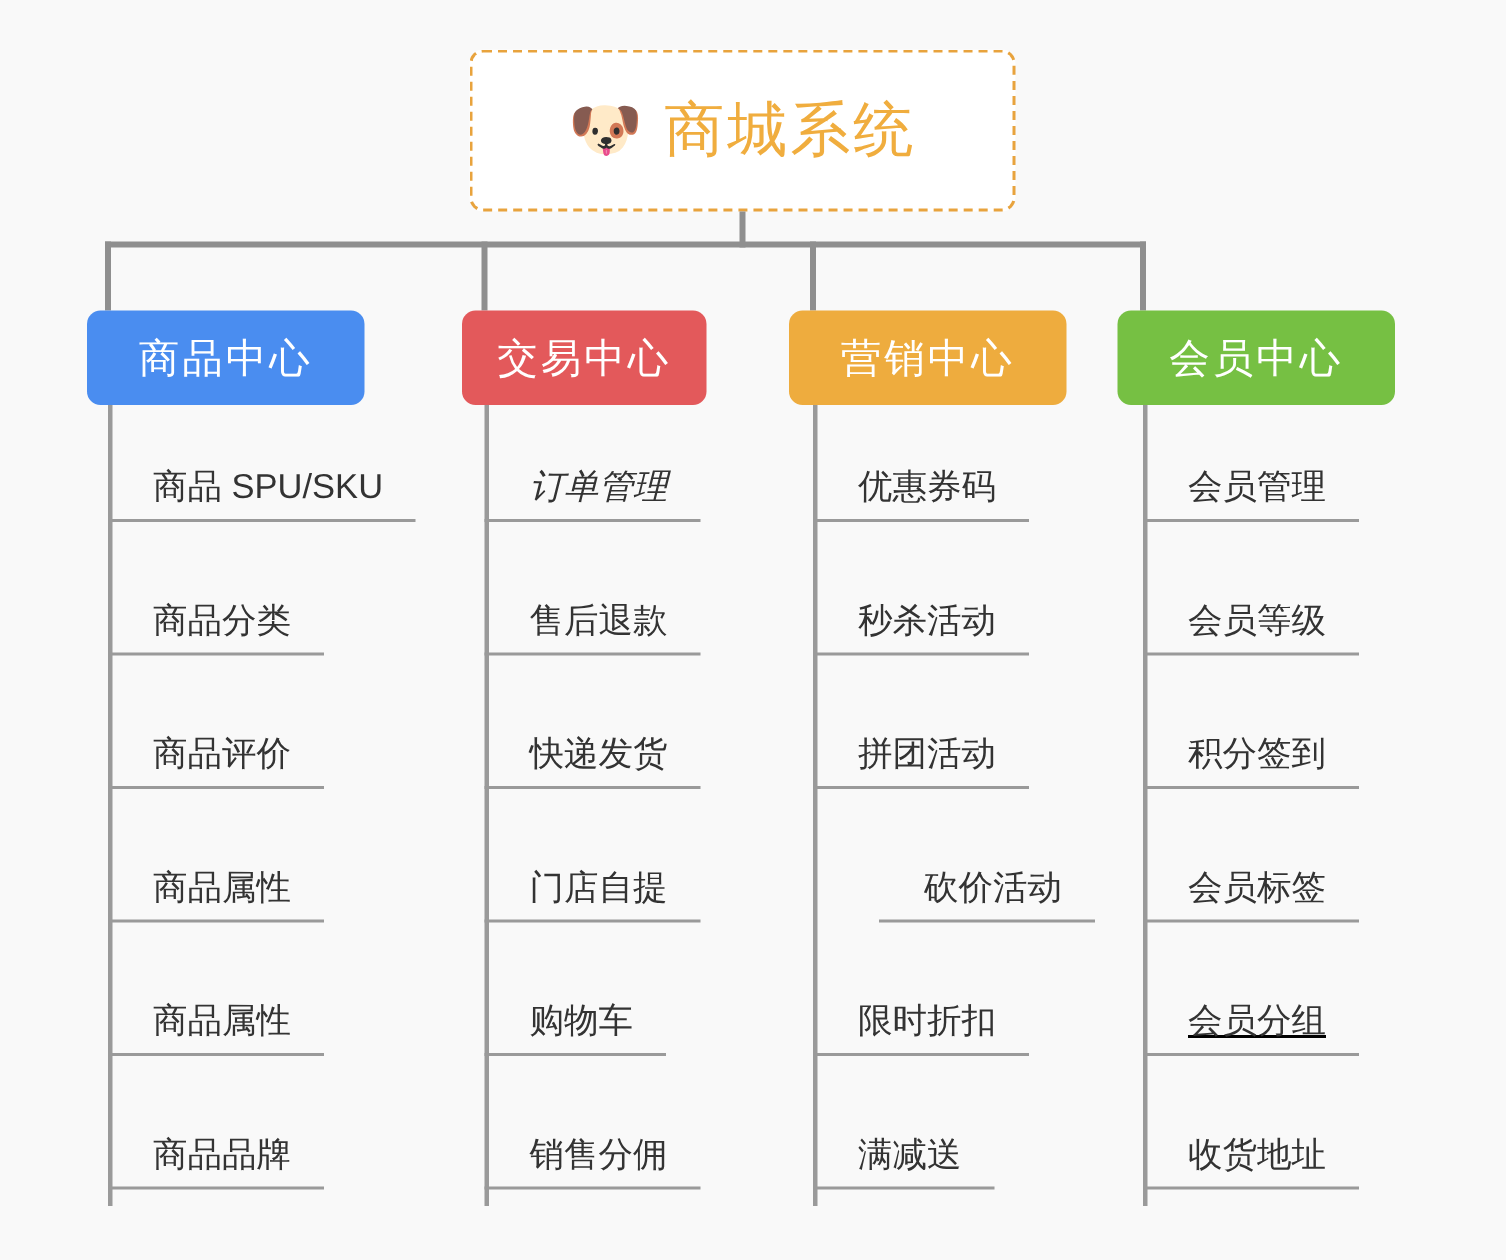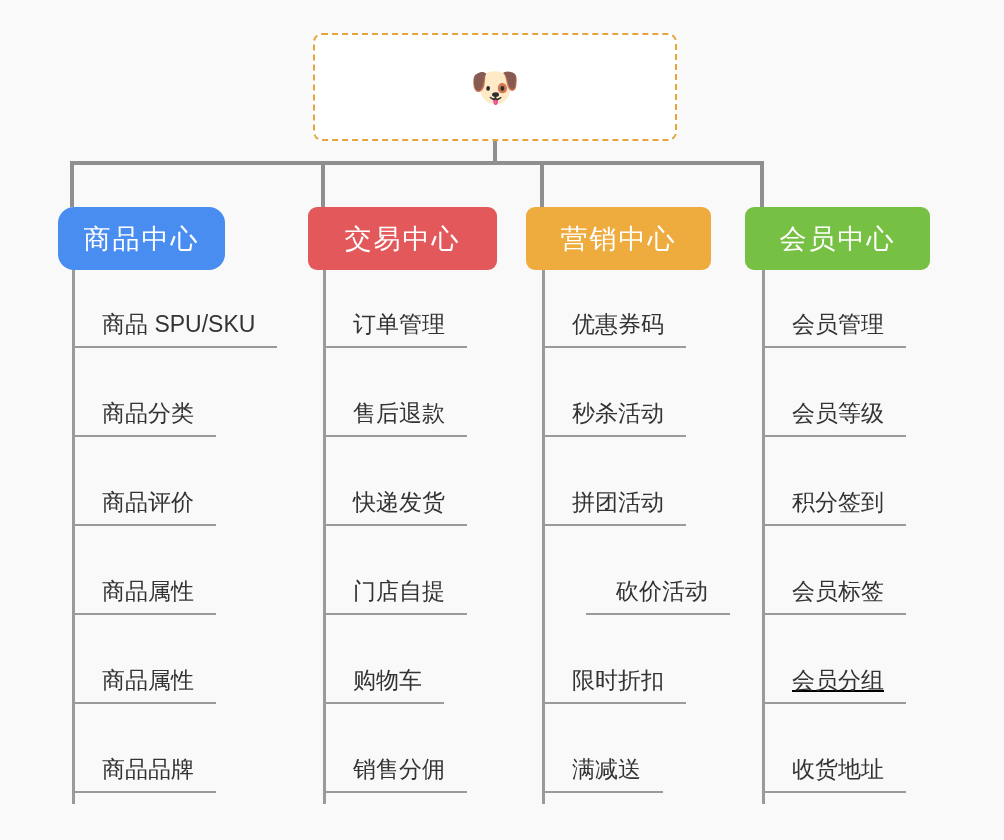--- a/index.html
+++ b/index.html
@@ -101,33 +101,34 @@
     white-space: nowrap;
   }
 </style>
 </head>
 <body>
 
 <div id="canvas">
 
   <div class="root-node">
     <span class="root-emoji">🐶</span>
+    <span class="root-title">商城系统</span>
   </div>
 
   <div id="connectors">
       <div class="conn conn-v" style="left: 493px; top: 141px; height: 24px; background: rgb(143, 143, 143);"></div>
       <div class="conn conn-h" style="left: 70px; top: 161px; width: 694px; background: rgb(143, 143, 143);"></div>
       <div class="conn conn-v" style="left: 70px; top: 161px; height: 46px; background: rgb(143, 143, 143);"></div>
       <div class="conn conn-v" style="left: 321px; top: 161px; height: 46px; background: rgb(143, 143, 143);"></div>
       <div class="conn conn-v" style="left: 540px; top: 161px; height: 46px; background: rgb(143, 143, 143);"></div>
       <div class="conn conn-v" style="left: 760px; top: 161px; height: 46px; background: rgb(143, 143, 143);"></div>
     </div>
 
   <div id="columns">
-      <div class="cat-box" style="left: 58px; top: 207px; width: 167px; background: rgb(74, 141, 240); border-radius: 16px;">
+      <div class="cat-box" style="left: 58px; top: 207px; width: 185px; background: rgb(74, 141, 240);">
         <span>商品中心</span>
       </div>
       <div class="leaf-col" style="left: 72px; height: 534px;">
         <div class="leaf-spine" style="height: 534px;"></div>
         <div class="leaf-item" style="top: 0px;">
           <span class="leaf-inner">商品 SPU/SKU</span>
         </div>
         <div class="leaf-item" style="top: 89px;">
           <span class="leaf-inner">商品分类</span>
         </div>
@@ -137,26 +138,26 @@
         <div class="leaf-item" style="top: 267px;">
           <span class="leaf-inner">商品属性</span>
         </div>
         <div class="leaf-item" style="top: 356px;">
           <span class="leaf-inner">商品属性</span>
         </div>
         <div class="leaf-item" style="top: 445px;">
           <span class="leaf-inner">商品品牌</span>
         </div>
       </div>
-      <div class="cat-box" style="left: 308px; top: 207px; width: 189px; background: rgb(227, 89, 91);">
+      <div class="cat-box" style="left: 308px; top: 207px; width: 163px; background: rgb(227, 89, 91);">
         <span>交易中心</span>
       </div>
       <div class="leaf-col" style="left: 323px; height: 534px;">
         <div class="leaf-spine" style="height: 534px;"></div>
-        <div class="leaf-item" style="top: 0px;">
+        <div class="leaf-item" style="top: 0px; font-style: italic;">
           <span class="leaf-inner">订单管理</span>
         </div>
         <div class="leaf-item" style="top: 89px;">
           <span class="leaf-inner">售后退款</span>
         </div>
         <div class="leaf-item" style="top: 178px;">
           <span class="leaf-inner">快递发货</span>
         </div>
         <div class="leaf-item" style="top: 267px;">
           <span class="leaf-inner">门店自提</span>

